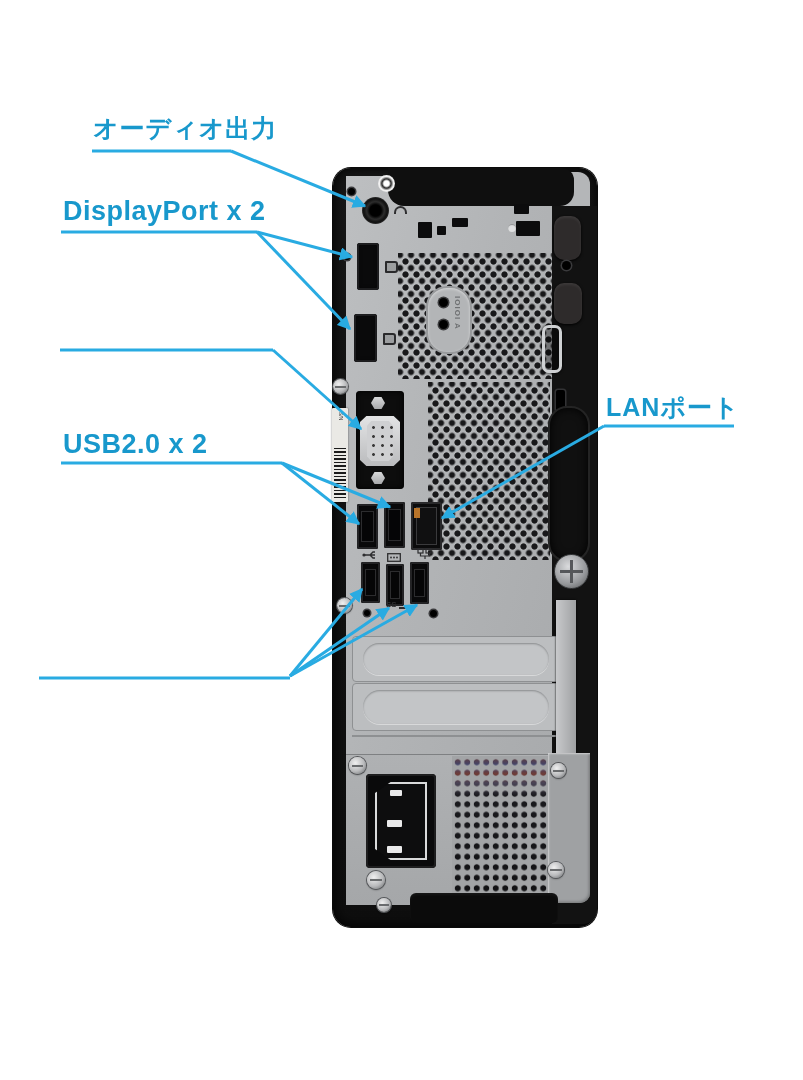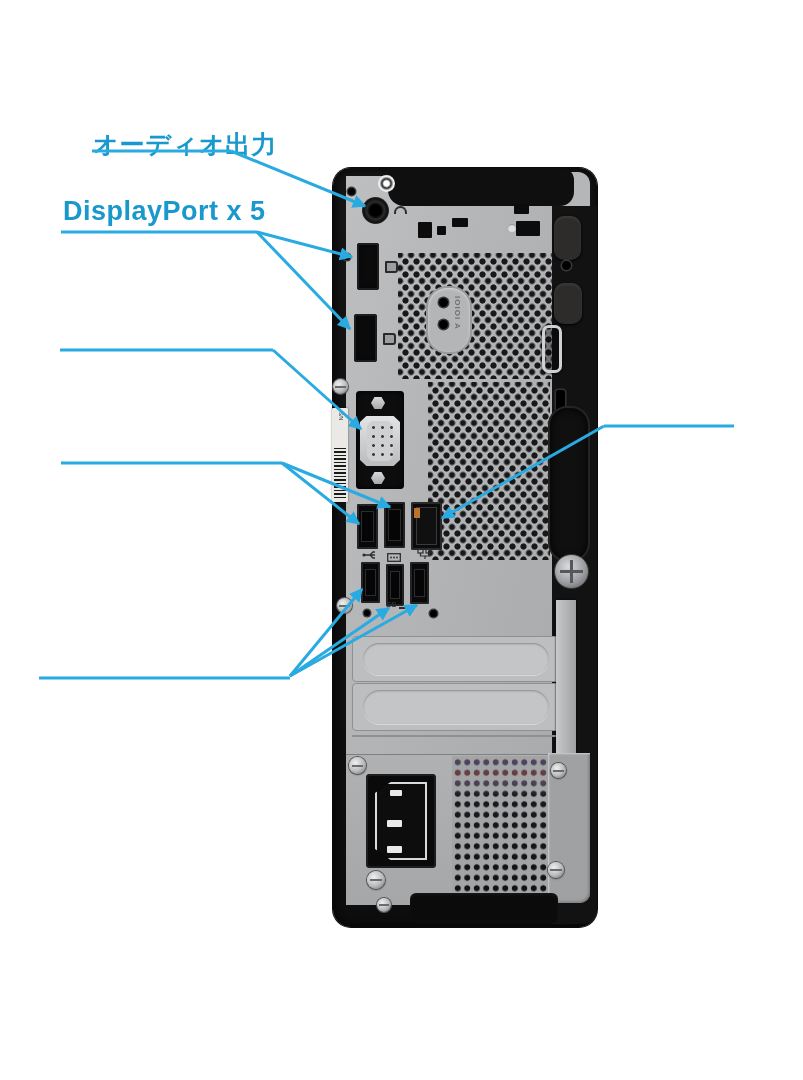--- a/index.html
+++ b/index.html
@@ -214,22 +214,24 @@
   </div>
   <div class="bracket" style="left:548px;top:753px;width:42px;height:150px;"></div>
 
   <div class="screw" style="left:349px;top:757px;width:17px;height:17px;"></div>
   <div class="screw" style="left:367px;top:871px;width:18px;height:18px;"></div>
   <div class="screw" style="left:551px;top:763px;width:15px;height:15px;"></div>
   <div class="screw" style="left:548px;top:862px;width:16px;height:16px;"></div>
   <div class="screw" style="left:377px;top:898px;width:14px;height:14px;"></div>
   <div class="foot" style="left:410px;top:893px;width:148px;height:30px;"></div>
 
-  <div class="label jp" style="left:93px;top:115px;margin-top:16px;">オーディオ出力</div>
-  <div class="label" style="left:63px;top:197px;">DisplayPort x 5</div>
+  <div class="label jp" style="left:93px;top:115px;">オーディオ出力</div>
+  <div class="label" style="left:63px;top:197px;">DisplayPort x 2</div>
+  <div class="label jp" style="left:606px;top:394px;">LANポート</div>
+  <div class="label" style="left:63px;top:430px;">USB2.0 x 2</div>
 
   <svg class="leaders" width="803" height="1080" viewBox="0 0 803 1080">
     <defs>
       <marker id="arr" viewBox="0 0 10 10" refX="9" refY="5" markerWidth="4.5" markerHeight="4.5" orient="auto-start-reverse">
         <path d="M0 0 L10 5 L0 10 z" style="fill:var(--line-color,#29abe2)"></path>
       </marker>
     </defs>
     <g fill="none" stroke-width="3" style="stroke:var(--line-color,#29abe2)">
       <path d="M92 151 H231"></path>
       <path d="M231 151 L365 206" marker-end="url(#arr)"></path>

